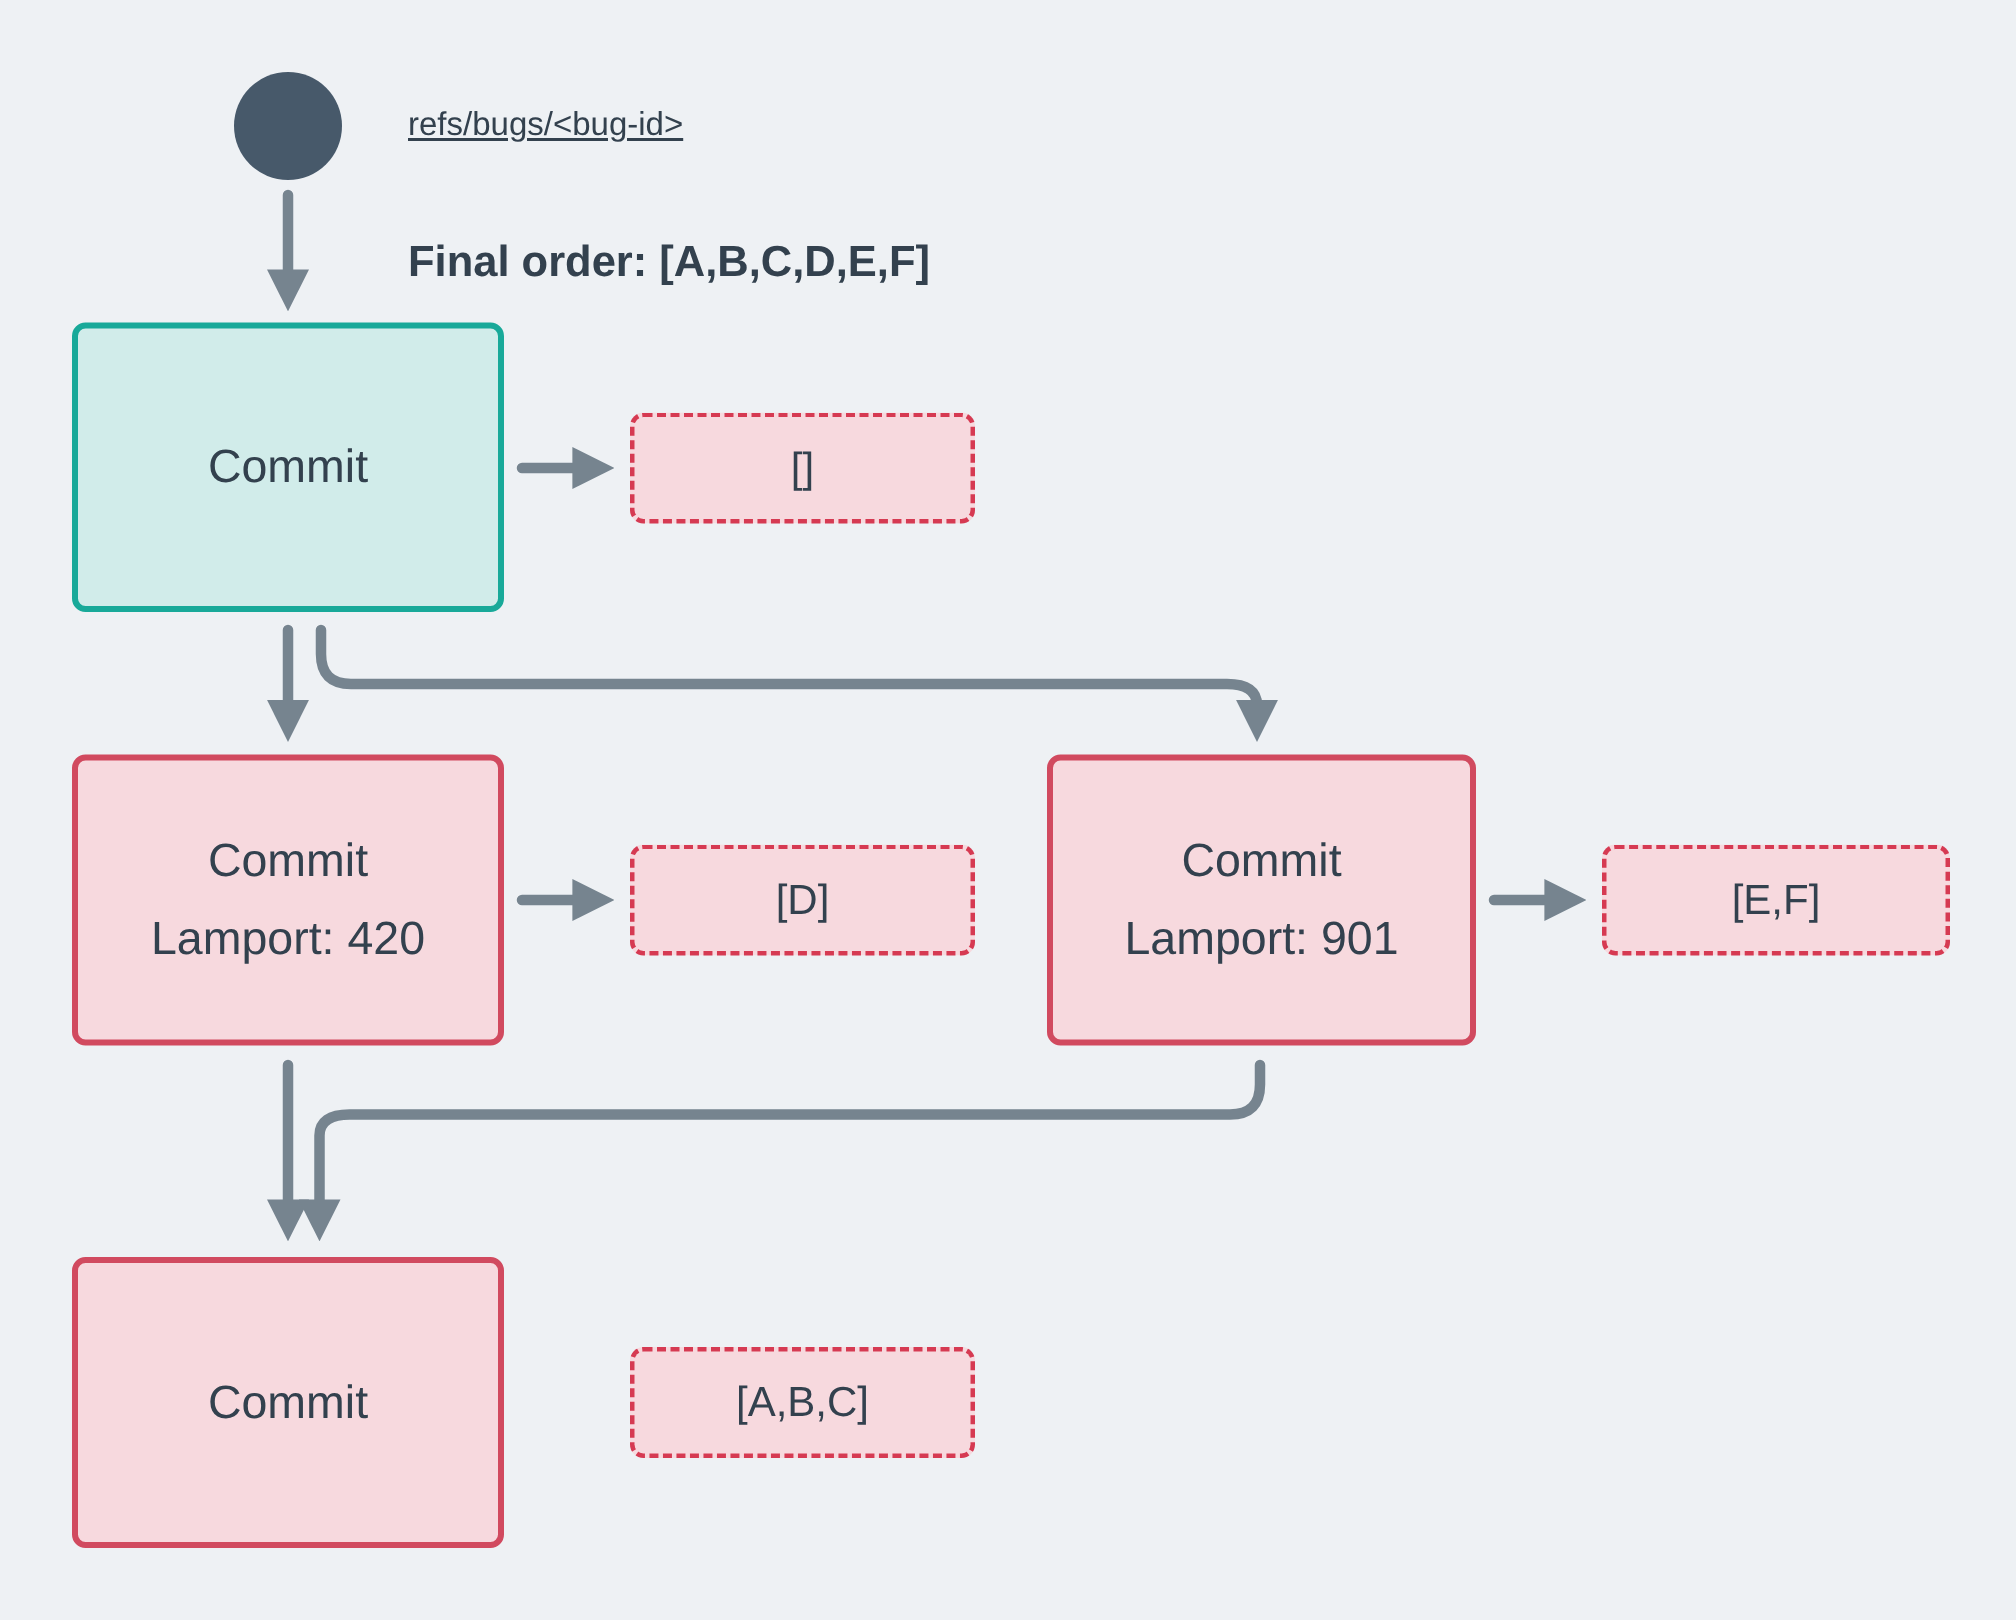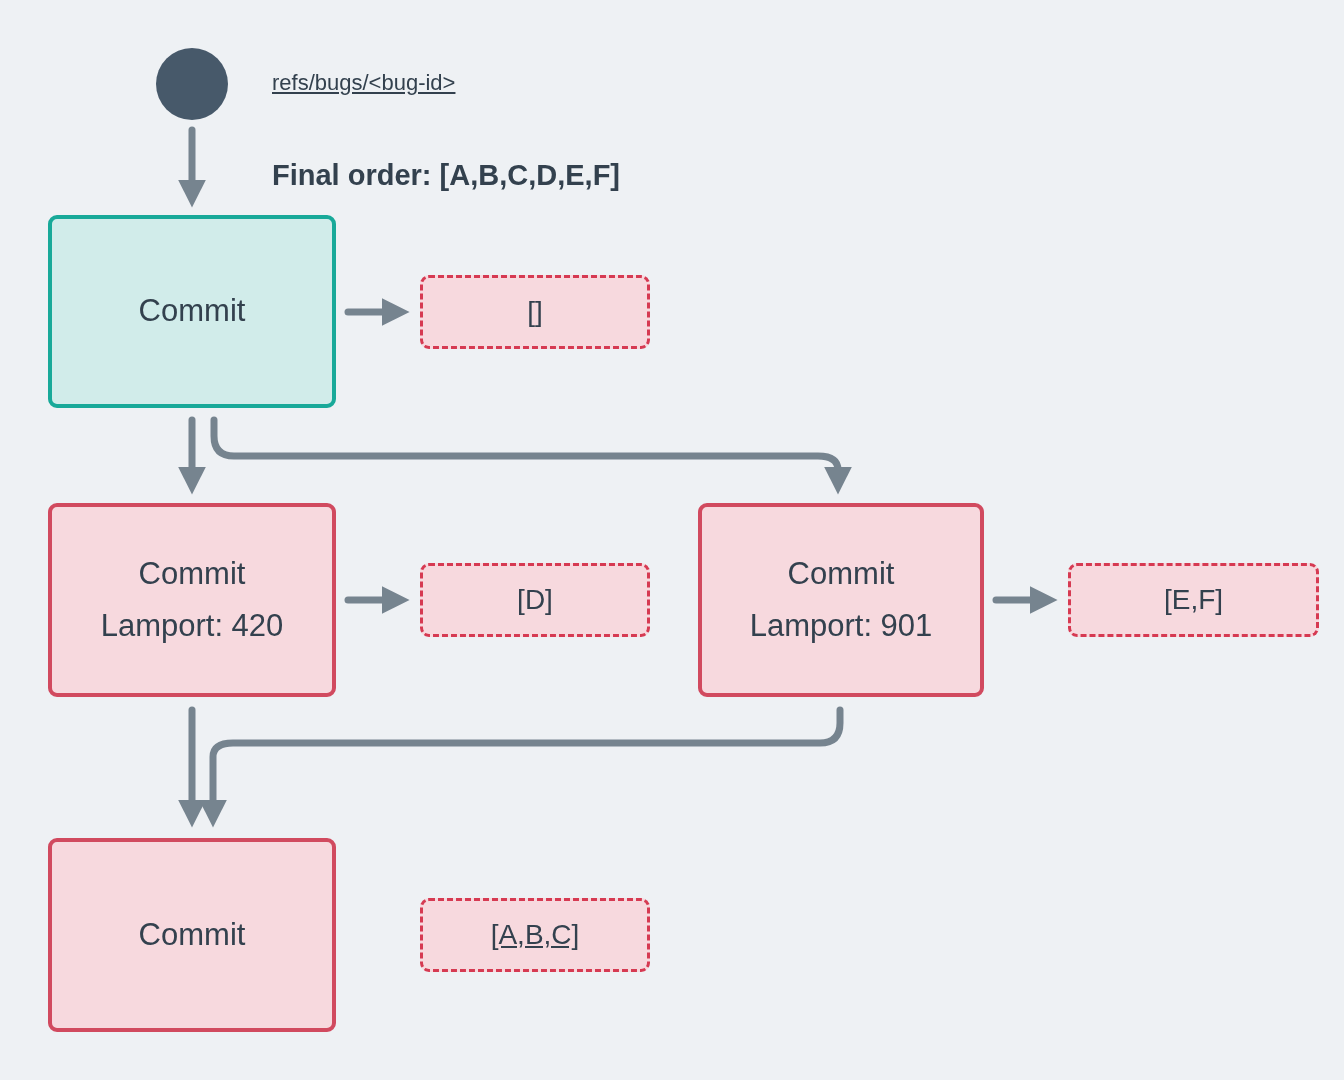--- a/index.html
+++ b/index.html
@@ -92,22 +92,22 @@
     font-size: 28px;
     color: var(--text-dark);
   }
   
   #node-864 { left: 48px;  top: 215px; width: 288px; height: 193px; }
   #node-246 { left: 48px;  top: 503px; width: 288px; height: 194px; }
   #node-537 { left: 698px; top: 503px; width: 286px; height: 194px; }
   #node-127 { left: 48px;  top: 838px; width: 288px; height: 194px; }
   #payload-864 { left: 420px;  top: 275px; width: 230px; height: 74px; }
   #payload-246 { left: 420px;  top: 563px; width: 230px; height: 74px; }
-  #payload-537 { left: 1068px; top: 563px; width: 251px; height: 74px; }
-  #payload-127 { left: 420px;  top: 898px; width: 230px; height: 74px; text-decoration: underline; }
+  #payload-537 { left: 1068px; top: 563px; width: 232px; height: 74px; }
+  #payload-127 { left: 420px;  top: 898px; width: 230px; height: 74px; }
 </style>
 </head>
 <body>
 
 <div class="stage">
 
   <svg class="arrow-layer" viewBox="0 0 1344 1080" xmlns="http://www.w3.org/2000/svg">
     <defs>
       <marker id="arrowhead" viewBox="0 0 10 10" refX="3" refY="5" markerWidth="4" markerHeight="4" orient="auto">
         <path d="M 0 0 L 10 5 L 0 10 z" fill="#76848f"></path>

